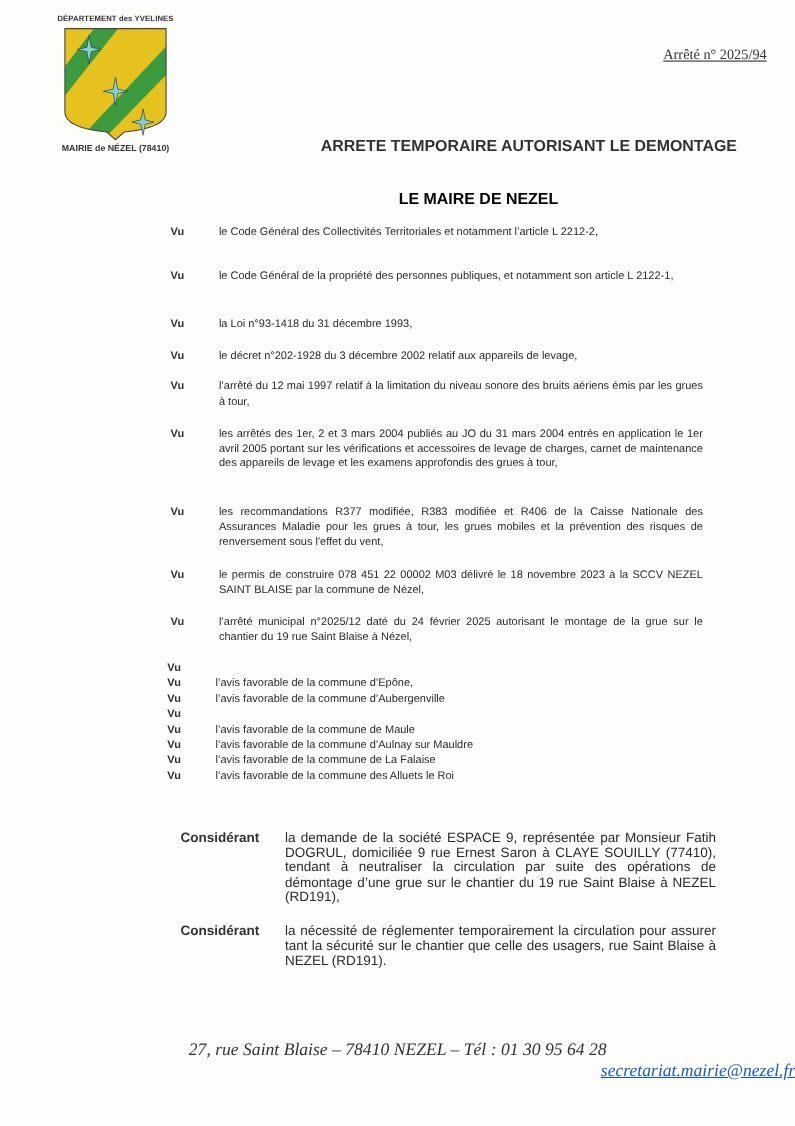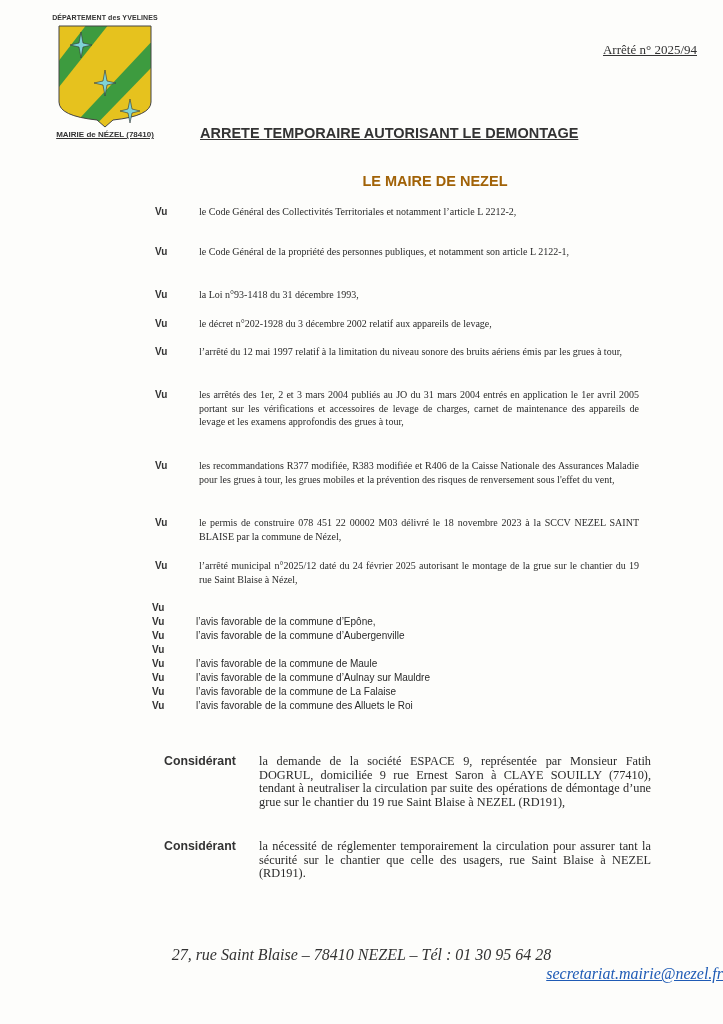--- a/index.html
+++ b/index.html
@@ -3,33 +3,33 @@
   <meta charset="utf-8">
   <style>
     html, body { margin: 0; padding: 0; }
     body {
       width: 723px; height: 1024px; background: #fdfdfb; position: relative; overflow: hidden;
       font-family: "Liberation Sans", sans-serif; color: #2a2a2a;
     }
     .logo-block { position: absolute; left: 40px; top: 14px; width: 130px; text-align: center; }
     .dept { font-size: 7px; font-weight: bold; letter-spacing: 0.1px; color: #333; }
     .shield { display: block; margin: 3px auto 0; }
-    .mairie { font-size: 8px; font-weight: bold; color: #333; margin-top: 2px; text-decoration: underline; }
+    .mairie { font-size: 8px; font-weight: bold; color: #333; margin-top: 2px; }
     .arrete-num {
       position: absolute; right: 26px; top: 42px;
       font-family: "Liberation Serif", serif; font-size: 13px; text-decoration: underline; color: #333;
     }
     .title {
-      position: absolute; left: 200px; width: 470px; top: 125px; text-align: left;
-      font-weight: bold; font-size: 14.5px; line-height: 17px; text-decoration: underline; color: #333;
+      position: absolute; left: 200px; width: 470px; top: 125px; text-align: right;
+      font-weight: bold; font-size: 14.5px; line-height: 17px; color: #333;
     }
-    .maire { position: absolute; left: 200px; width: 470px; top: 173px; text-align: center; font-weight: bold; font-size: 14.5px; color: #a16207; }
+    .maire { position: absolute; left: 200px; width: 470px; top: 173px; text-align: center; font-weight: bold; font-size: 14.5px; color: #000000; }
     .vu-row { position: absolute; left: 155px; width: 484px; font-size: 10px; line-height: 13.5px; display: flex; }
     .vu-label { width: 44px; flex: none; font-weight: bold; color: #333; }
-    .vu-text { flex: 1; text-align: justify; font-family: Liberation Serif, serif; }
+    .vu-text { flex: 1; text-align: justify; }
     .cons-row { position: absolute; left: 164px; width: 487px; font-size: 12.3px; line-height: 13.5px; display: flex; }
     .cons-label { width: 95px; flex: none; font-weight: bold; color: #333; }
     .footer {
       position: absolute; left: 0; width: 723px; top: 946px; text-align: center;
       font-family: "Liberation Serif", serif; font-style: italic; font-size: 16px; color: #333;
     }
     .footer .email { display: block; color: #1f5bb5; text-decoration: underline; margin-top: 1px; text-align: right; }
   </style>
 </head>
 <body>

